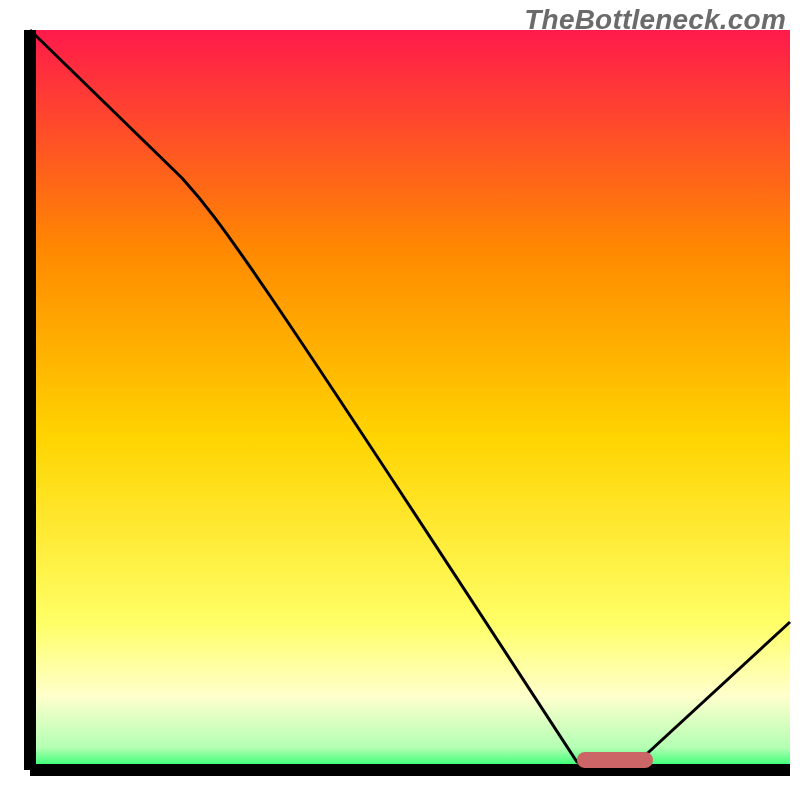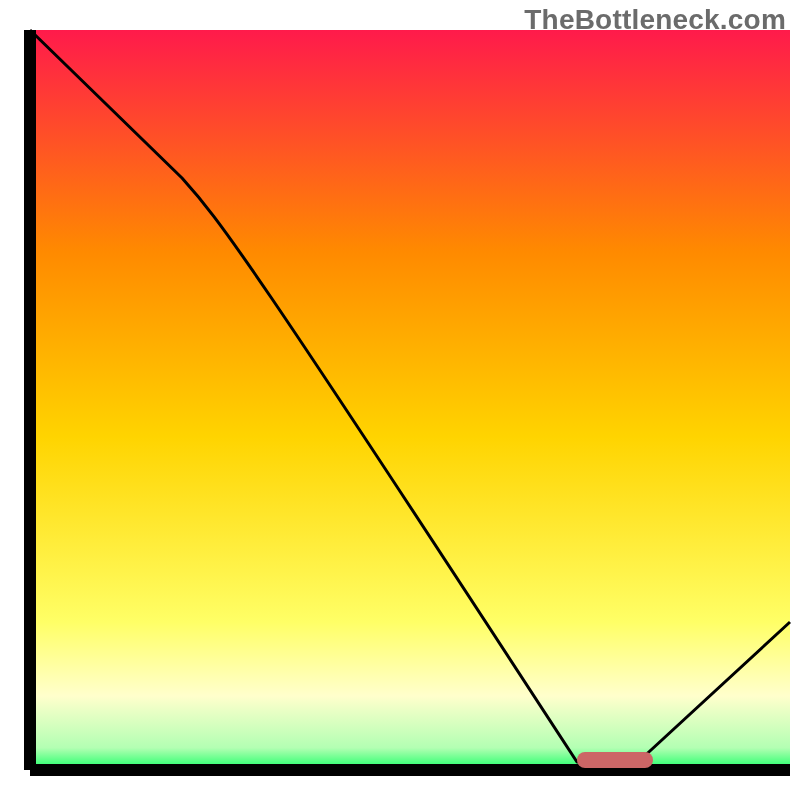--- a/index.html
+++ b/index.html
@@ -18,20 +18,21 @@
   }
   .watermark {
     position: absolute;
     top: 4px;
     right: 14px;
     font-size: 28px;
     font-weight: 600;
     color: #6b6b6b;
     letter-spacing: 0.2px;
     z-index: 5;
+    font-style: italic;
   }
   svg {
     position: absolute;
     top: 0;
     left: 0;
   }
   .marker {
     position: absolute;
     height: 16px;
     border-radius: 8px;

